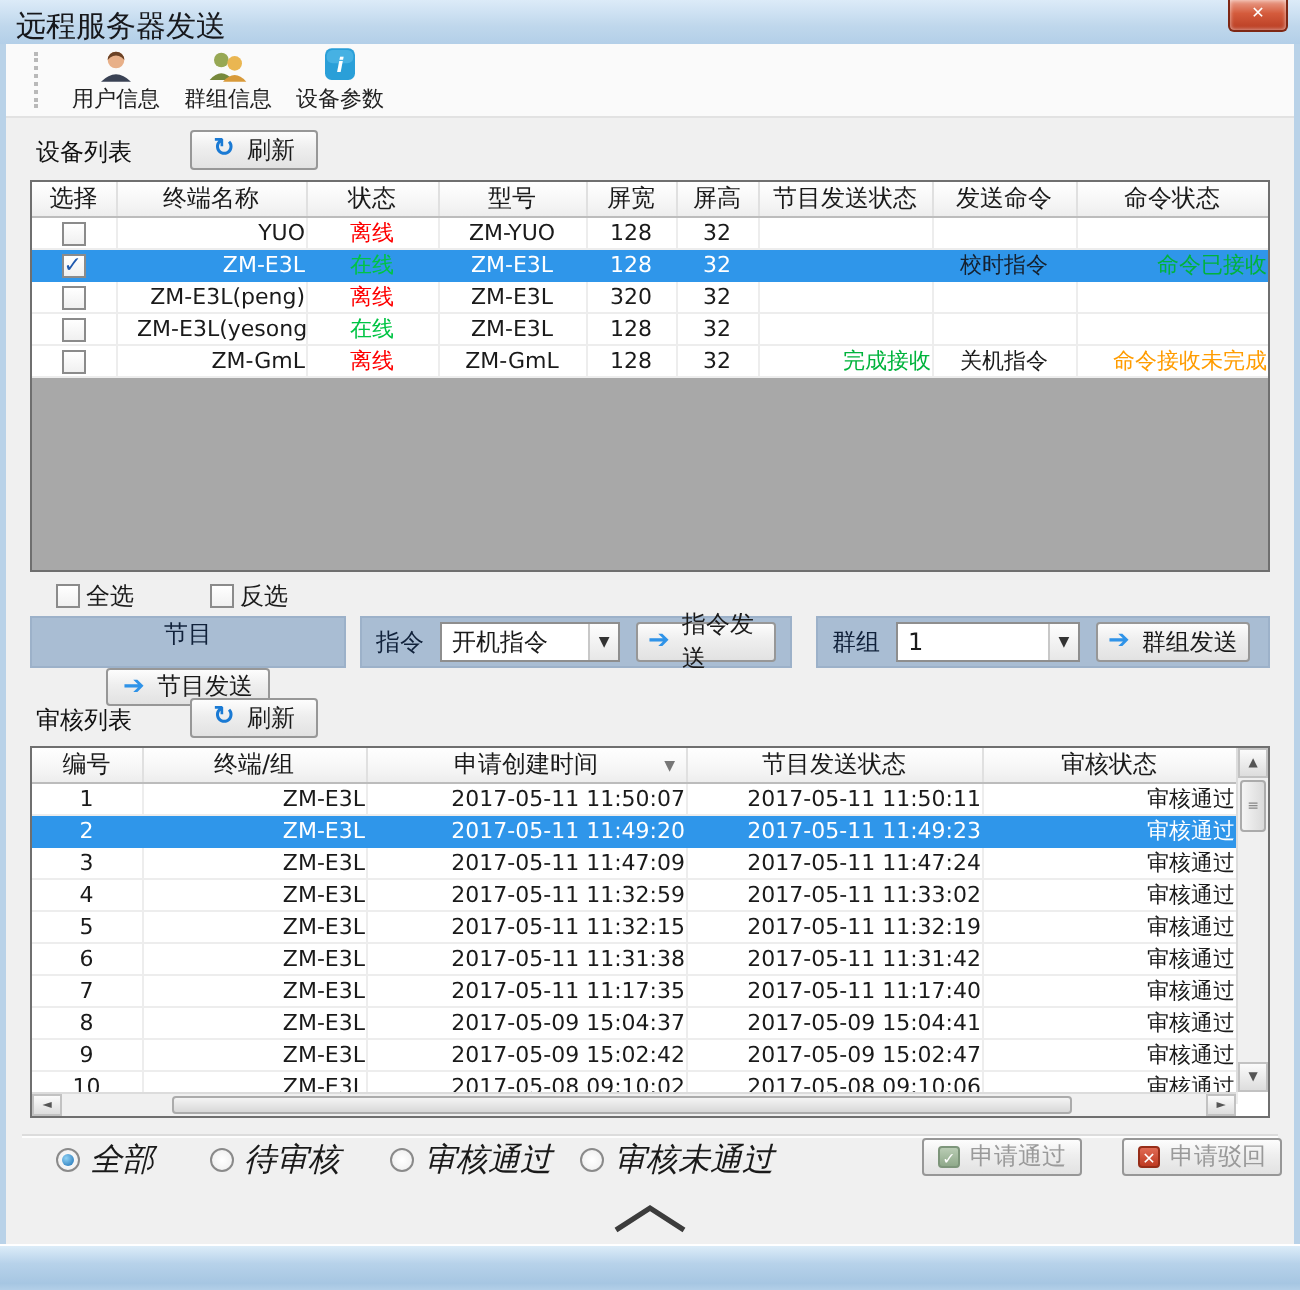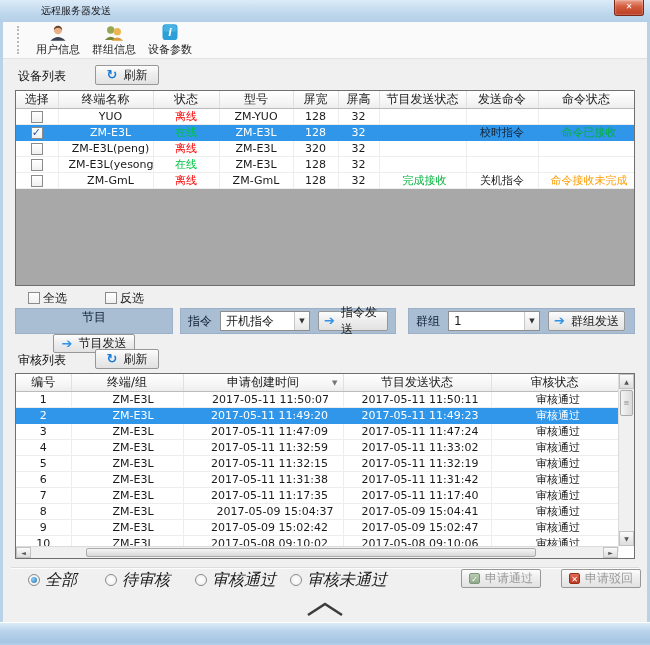--- a/index.html
+++ b/index.html
@@ -3,21 +3,21 @@
 <meta charset="utf-8">
 <style>
 * { margin:0; padding:0; box-sizing:border-box; }
 html,body { width:650px; height:645px; }
 body { font-family:"DejaVu Sans","Liberation Sans",sans-serif; font-size:12px; color:#1a1a1a; }
 .window { position:relative; width:650px; height:645px; background:#b9d2e8; outline:1px solid #7f9db9; overflow:hidden; }
 
 
 .titlebar { position:absolute; top:0; left:0; right:0; height:22px;
   background:linear-gradient(#dcebf8,#bfd7ec 60%,#b3cfe8); }
-.title { position:absolute; left:8px; top:4px; font-size:10px; color:#17181c;margin-left:33px; }
+.title { position:absolute; left:8px; top:4px; font-size:15px; color:#17181c; }
 .close-btn { position:absolute; right:6px; top:0; width:30px; height:16px;
   background:linear-gradient(#eba18d,#d45b3c 45%,#b83c22); border:1px solid #7e2714; border-top:none;
   border-radius:0 0 3px 3px; color:#fff; font-size:8px; line-height:14px; text-align:center;
   box-shadow:inset 0 0 2px rgba(255,255,255,.7); cursor:default; }
 
 
 .content { position:absolute; top:22px; left:3px; right:3px; bottom:23px; background:#f0f0f0; }
 
 
 .toolbar { position:absolute; top:0; left:0; right:0; height:37px; background:#fafafa;
@@ -35,21 +35,21 @@
 .refresh-btn { position:absolute; width:64px; height:20px; }
 .refresh-glyph { color:#1a7ad4; font-weight:bold; font-size:13px; line-height:12px; }
 
 
 table { border-collapse:collapse; table-layout:fixed; }
 th { font-weight:normal; background:linear-gradient(#ffffff,#f4f4f4 70%,#ededed);
   border-right:1px solid #e0e0e0; border-bottom:1px solid #bcbcbc; height:17px; font-size:12px; position:relative; }
 td { background:#fff; border-right:1px solid #ededed; border-bottom:1px solid #ededed;
   font-size:11px; height:16px; white-space:nowrap; overflow:hidden; }
 .c-center { text-align:center; }
-.c-left { text-align:center; padding-left:10px; }
+.c-left { text-align:right; padding-left:10px; }
 tr.selected td { background:#2f96ea; color:#fff; border-right-color:#2f96ea; border-bottom-color:#2f96ea; }
 .cell-offline { color:#fe0000 !important; }
 .cell-online  { color:#00c444 !important; }
 .cell-green   { color:#00b33c !important; }
 .cell-orange  { color:#ff9c00 !important; }
 .cell-dark    { color:#15202e !important; }
 
 
 .device-table-wrap { position:absolute; left:12px; top:68px; width:620px; height:196px;
   background:#a8a8a8; border:1px solid #6f6f6f; overflow:hidden; }

